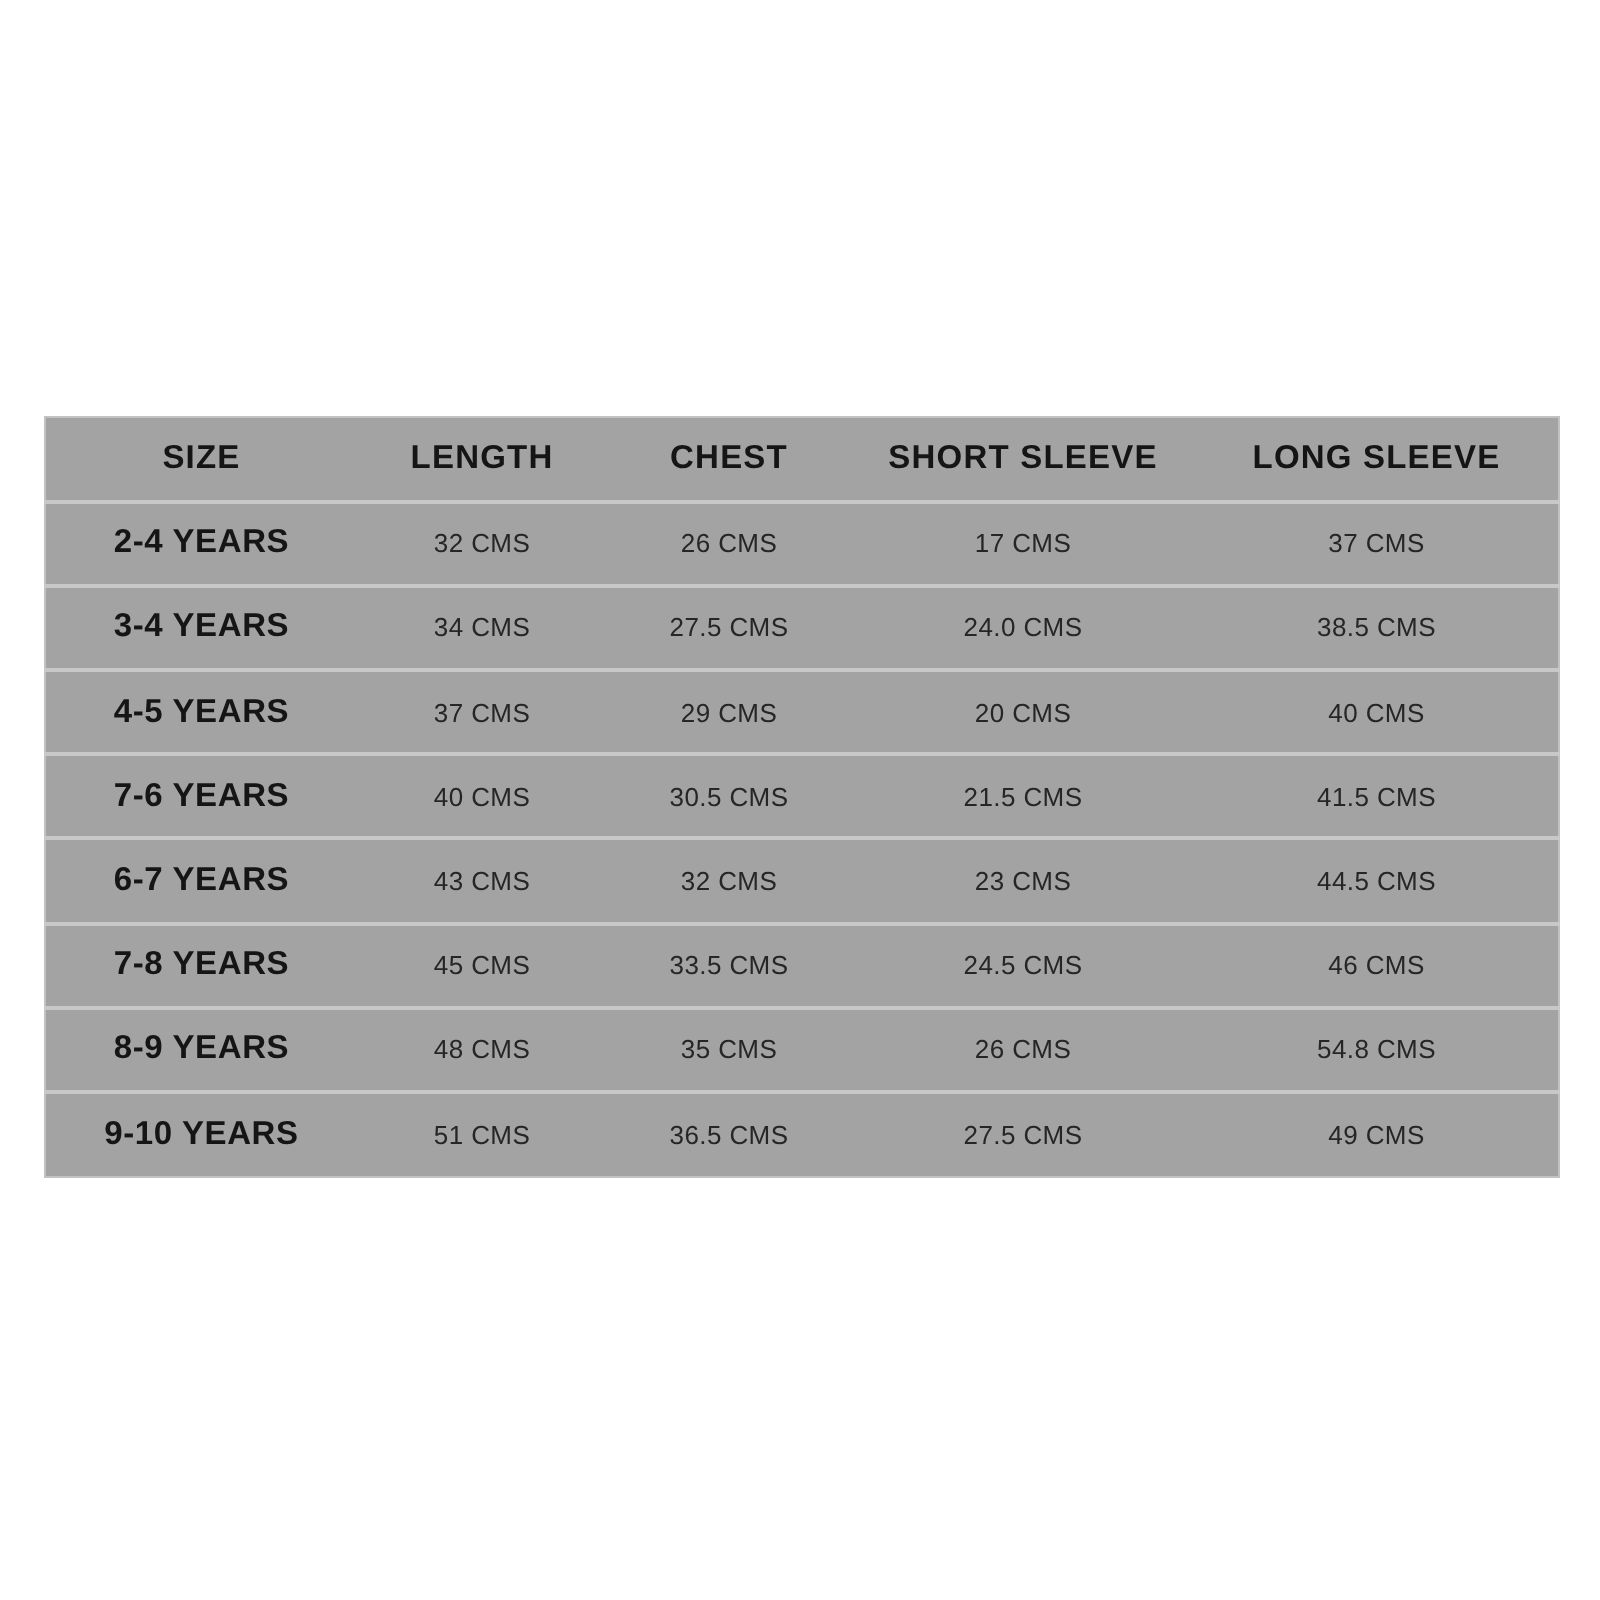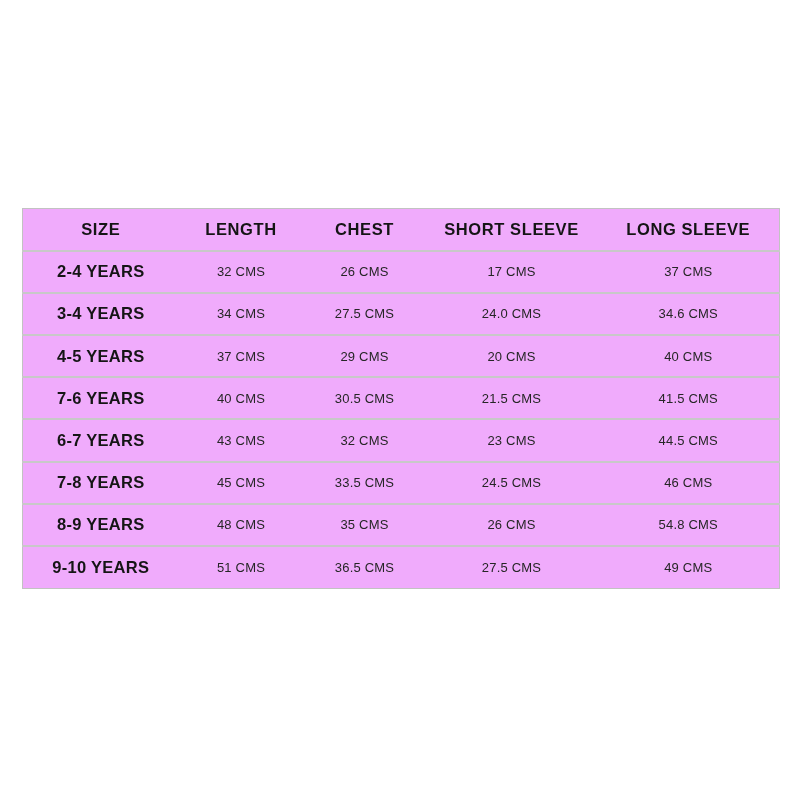--- a/index.html
+++ b/index.html
@@ -24,21 +24,21 @@
     width: 757px;
     height: 380px;
   }
 
   table.size-chart {
     width: 100%;
     height: 100%;
     border-collapse: collapse;
     table-layout: fixed;
     border: 1px solid #c2c2c2;
-    background: #f0abfc;
+    background: #a3a3a3;
   }
 
   table.size-chart tr {
     height: 42.2px;
   }
 
   table.size-chart th,
   table.size-chart td {
     padding: 0;
     margin: 0;
@@ -115,21 +115,21 @@
         <td class="value-cell">32 CMS</td>
         <td class="value-cell">26 CMS</td>
         <td class="value-cell">17 CMS</td>
         <td class="value-cell">37 CMS</td>
       </tr>
       <tr class="sep">
         <td class="size-cell">3-4 YEARS</td>
         <td class="value-cell">34 CMS</td>
         <td class="value-cell">27.5 CMS</td>
         <td class="value-cell">24.0 CMS</td>
-        <td class="value-cell">34.6 CMS</td>
+        <td class="value-cell">38.5 CMS</td>
       </tr>
       <tr class="sep">
         <td class="size-cell">4-5 YEARS</td>
         <td class="value-cell">37 CMS</td>
         <td class="value-cell">29 CMS</td>
         <td class="value-cell">20 CMS</td>
         <td class="value-cell">40 CMS</td>
       </tr>
       <tr class="sep">
         <td class="size-cell">7-6 YEARS</td>

